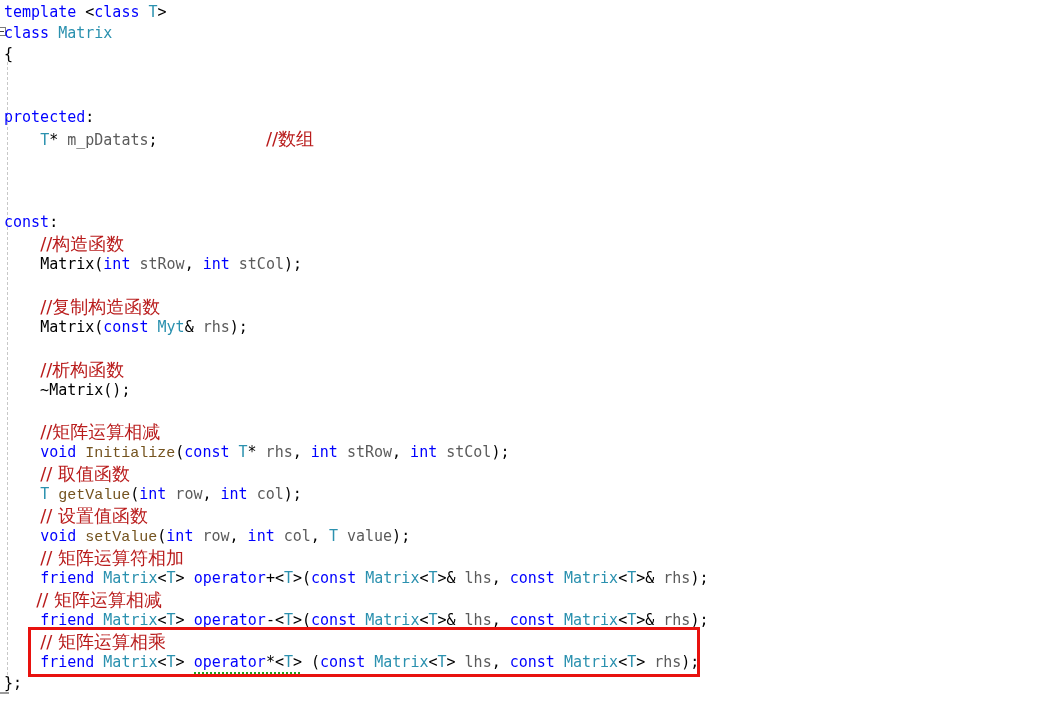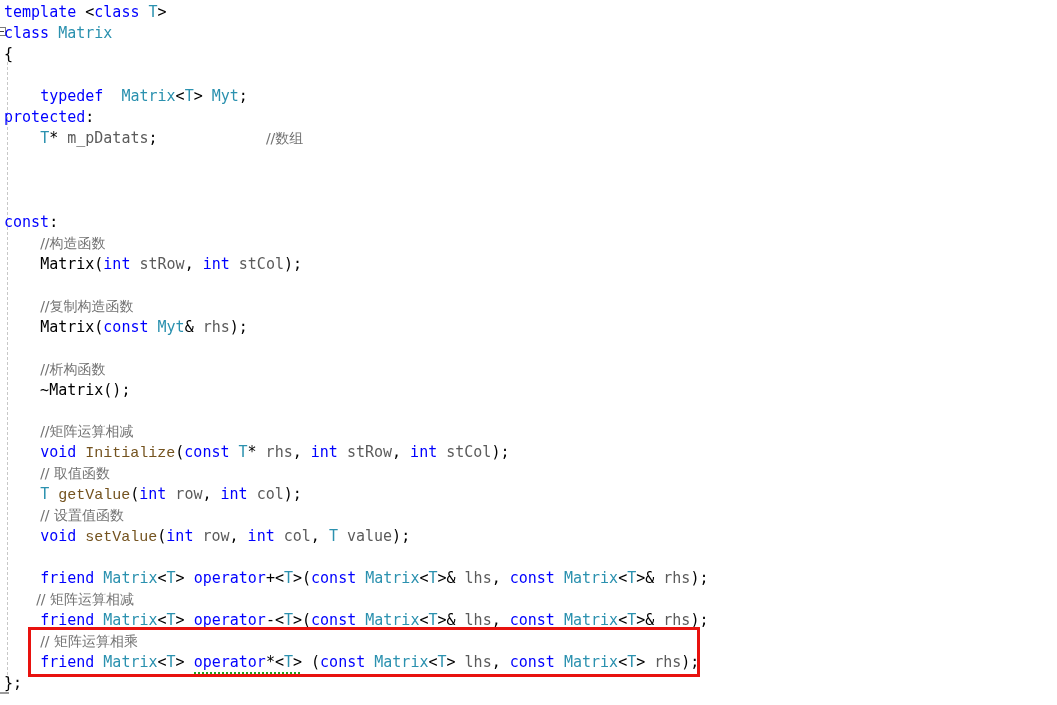--- a/index.html
+++ b/index.html
@@ -69,22 +69,22 @@
   
   .kw   { color: #0000ff; }          
   .typ  { color: #2b91af; }          
   .fn   { color: #74531f; font-family: Liberation Mono, monospace; }          
   .pun  { color: #000000; }          
   .id   { color: #5b5b5b; }          
   .op   { color: #0000ff; }          
 
   .cmt-cn {
     font-family: "DejaVu Sans", "Liberation Sans", sans-serif;
-    color: #737373;
-    font-size: 14px;
+    color: #b91c1c;
+    font-size: 18px;
   }
 
   
   .squiggle {
     position: relative;
     display: inline-block;
     text-align: right;
   }
   .squiggle::after {
     content: "";
@@ -120,21 +120,20 @@
   <div class="fold-box" style="left:-3px; top:27px;"></div>
 
   <div class="fold-end" style="left:0px; top:692px;"></div>
 
   <div class="line" style="top:2px; left:4px;"><span class="kw">template</span><span class="pun"> &lt;</span><span class="kw">class</span><span class="pun"> </span><span class="typ">T</span><span class="pun">&gt;</span></div>
 
   <div class="line" style="top:23px; left:4px;"><span class="kw">class</span><span class="pun"> </span><span class="typ">Matrix</span></div>
 
   <div class="line pun" style="top:44px; left:4px;">{</div>
 
-  <div class="line" style="top:86px; left:4px;"><span class="pun">    </span><span class="kw">typedef</span><span class="pun">  </span><span class="typ">Matrix</span><span class="pun">&lt;</span><span class="typ">T</span><span class="pun">&gt; </span><span class="typ">Myt</span><span class="pun">;</span></div>
 
   <div class="line" style="top:107px; left:4px;"><span class="kw">protected</span><span class="pun">:</span></div>
 
   <div class="line" style="top:128px; left:4px;"><span class="pun">    </span><span class="typ">T</span><span class="pun">* </span><span class="id">m_pDatats</span><span class="pun">;            </span><span class="cmt-cn">//数组</span></div>
 
 
   <div class="line" style="top:212px; left:4px;"><span class="kw">const</span><span class="pun">:</span></div>
 
   <div class="line" style="top:233px; left:4px;"><span class="pun">    </span><span class="cmt-cn">//构造函数</span></div>
 
@@ -153,20 +152,21 @@
   <div class="line" style="top:442px; left:4px;"><span class="pun">    </span><span class="kw">void</span><span class="pun"> </span><span class="fn">Initialize</span><span class="pun">(</span><span class="kw">const</span><span class="pun"> </span><span class="typ">T</span><span class="pun">* </span><span class="id">rhs</span><span class="pun">, </span><span class="kw">int</span><span class="pun"> </span><span class="id">stRow</span><span class="pun">, </span><span class="kw">int</span><span class="pun"> </span><span class="id">stCol</span><span class="pun">);</span></div>
 
   <div class="line" style="top:463px; left:4px;"><span class="pun">    </span><span class="cmt-cn">// 取值函数</span></div>
 
   <div class="line" style="top:484px; left:4px;"><span class="pun">    </span><span class="typ">T</span><span class="pun"> </span><span class="fn">getValue</span><span class="pun">(</span><span class="kw">int</span><span class="pun"> </span><span class="id">row</span><span class="pun">, </span><span class="kw">int</span><span class="pun"> </span><span class="id">col</span><span class="pun">);</span></div>
 
   <div class="line" style="top:505px; left:4px;"><span class="pun">    </span><span class="cmt-cn">// 设置值函数</span></div>
 
   <div class="line" style="top:526px; left:4px;"><span class="pun">    </span><span class="kw">void</span><span class="pun"> </span><span class="fn">setValue</span><span class="pun">(</span><span class="kw">int</span><span class="pun"> </span><span class="id">row</span><span class="pun">, </span><span class="kw">int</span><span class="pun"> </span><span class="id">col</span><span class="pun">, </span><span class="typ">T</span><span class="pun"> </span><span class="id">value</span><span class="pun">);</span></div>
 
+  <div class="line" style="top:547px; left:4px;"><span class="pun">    </span><span class="cmt-cn">// 矩阵运算符相加</span></div>
 
   <div class="line" style="top:568px; left:4px;"><span class="pun">    </span><span class="kw">friend</span><span class="pun"> </span><span class="typ">Matrix</span><span class="pun">&lt;</span><span class="typ">T</span><span class="pun">&gt; </span><span class="op">operator</span><span class="pun">+&lt;</span><span class="typ">T</span><span class="pun">&gt;(</span><span class="kw">const</span><span class="pun"> </span><span class="typ">Matrix</span><span class="pun">&lt;</span><span class="typ">T</span><span class="pun">&gt;&amp; </span><span class="id">lhs</span><span class="pun">, </span><span class="kw">const</span><span class="pun"> </span><span class="typ">Matrix</span><span class="pun">&lt;</span><span class="typ">T</span><span class="pun">&gt;&amp; </span><span class="id">rhs</span><span class="pun">);</span></div>
 
   <div class="line" style="top:589px; left:0;"><span class="pun">    </span><span class="cmt-cn">// 矩阵运算相减</span></div>
 
   <div class="line" style="top:610px; left:4px;"><span class="pun">    </span><span class="kw">friend</span><span class="pun"> </span><span class="typ">Matrix</span><span class="pun">&lt;</span><span class="typ">T</span><span class="pun">&gt; </span><span class="op">operator</span><span class="pun">-&lt;</span><span class="typ">T</span><span class="pun">&gt;(</span><span class="kw">const</span><span class="pun"> </span><span class="typ">Matrix</span><span class="pun">&lt;</span><span class="typ">T</span><span class="pun">&gt;&amp; </span><span class="id">lhs</span><span class="pun">, </span><span class="kw">const</span><span class="pun"> </span><span class="typ">Matrix</span><span class="pun">&lt;</span><span class="typ">T</span><span class="pun">&gt;&amp; </span><span class="id">rhs</span><span class="pun">);</span></div>
 
   <div class="line" style="top:631px; left:4px;"><span class="pun">    </span><span class="cmt-cn">// 矩阵运算相乘</span></div>
 
   <div class="line" style="top:652px; left:4px;"><span class="pun">    </span><span class="kw">friend</span><span class="pun"> </span><span class="typ">Matrix</span><span class="pun">&lt;</span><span class="typ">T</span><span class="pun">&gt; </span><span class="squiggle"><span class="op">operator</span><span class="pun">*&lt;</span><span class="typ">T</span><span class="pun">&gt;</span></span><span class="pun"> (</span><span class="kw">const</span><span class="pun"> </span><span class="typ">Matrix</span><span class="pun">&lt;</span><span class="typ">T</span><span class="pun">&gt; </span><span class="id">lhs</span><span class="pun">, </span><span class="kw">const</span><span class="pun"> </span><span class="typ">Matrix</span><span class="pun">&lt;</span><span class="typ">T</span><span class="pun">&gt; </span><span class="id">rhs</span><span class="pun">);</span></div>

